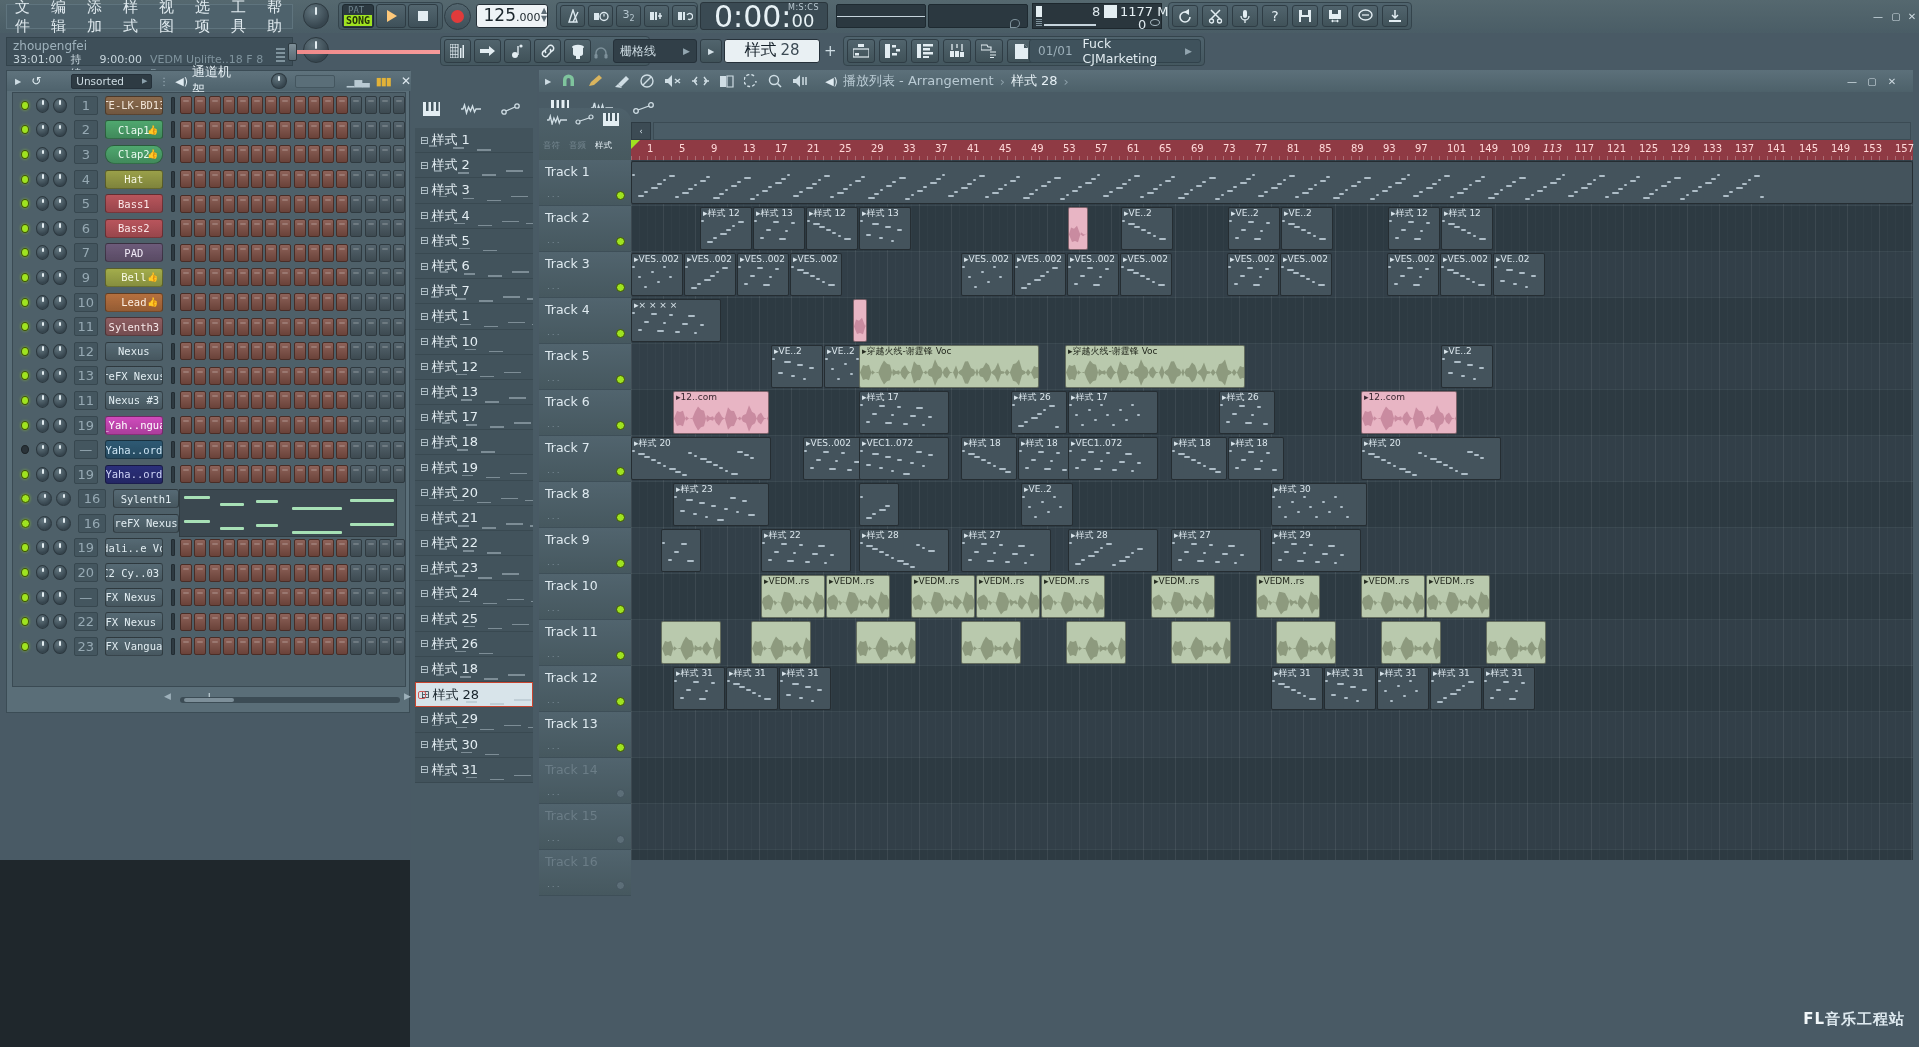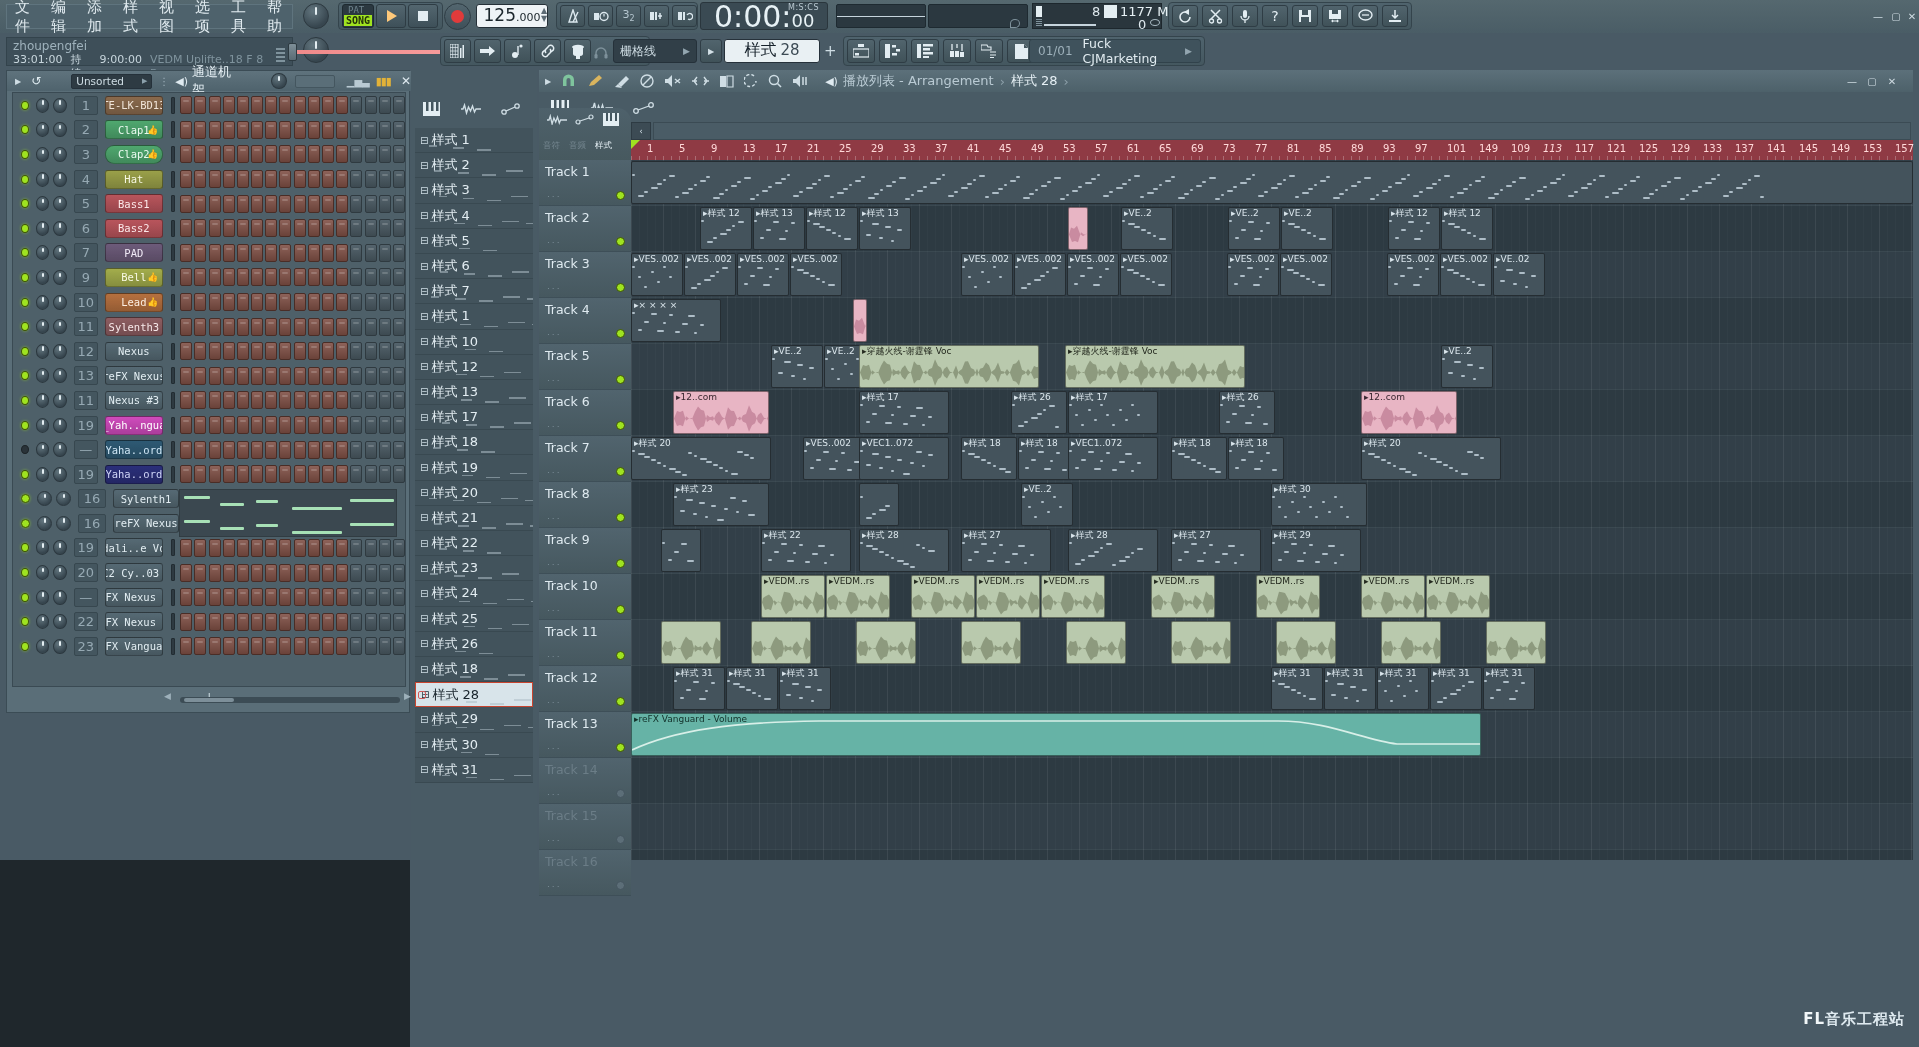--- a/index.html
+++ b/index.html
@@ -3155,26 +3155,20 @@
           <div class="notes">
             <div class="nt" style="left:0.0px;top:1.0px;width:3px;background:#aebdc7;"></div>
             <div class="nt" style="left:6.2px;top:18.0px;width:4px;background:#aebdc7;"></div>
             <div class="nt" style="left:12.4px;top:10.0px;width:5px;background:#aebdc7;"></div>
             <div class="nt" style="left:18.6px;top:2.0px;width:6px;background:#aebdc7;"></div>
             <div class="nt" style="left:24.8px;top:19.0px;width:7px;background:#aebdc7;"></div>
             <div class="nt" style="left:31.0px;top:11.0px;width:3px;background:#aebdc7;"></div>
             <div class="nt" style="left:37.2px;top:3.0px;width:4px;background:#aebdc7;"></div>
           </div>
         </div>
-        <div class="clip auto" style="left: 0px; top: 553px; width: 850px; height: 43px;">
-          <span class="cl-lbl">▸reFX Vanguard - Volume</span>
-          <svg width="850" height="43" viewBox="0 0 850 43" preserveAspectRatio="none" style="position:absolute;left:0;top:0;">
-            <path d="M0 36 C 42.5 16 102 8 187 7 L 646 7 C 697 7 731 26 765 30 L 850 30" fill="none" stroke="#d8efe8" stroke-width="1.6"></path>
-          </svg>
-        </div>
       </div>
   </div>
 
   <div id="bottomstrip"></div>
 
   <div id="watermark">
     <span class="fl">FL</span><span>音乐工程站</span>
   </div>
 </div>
 

